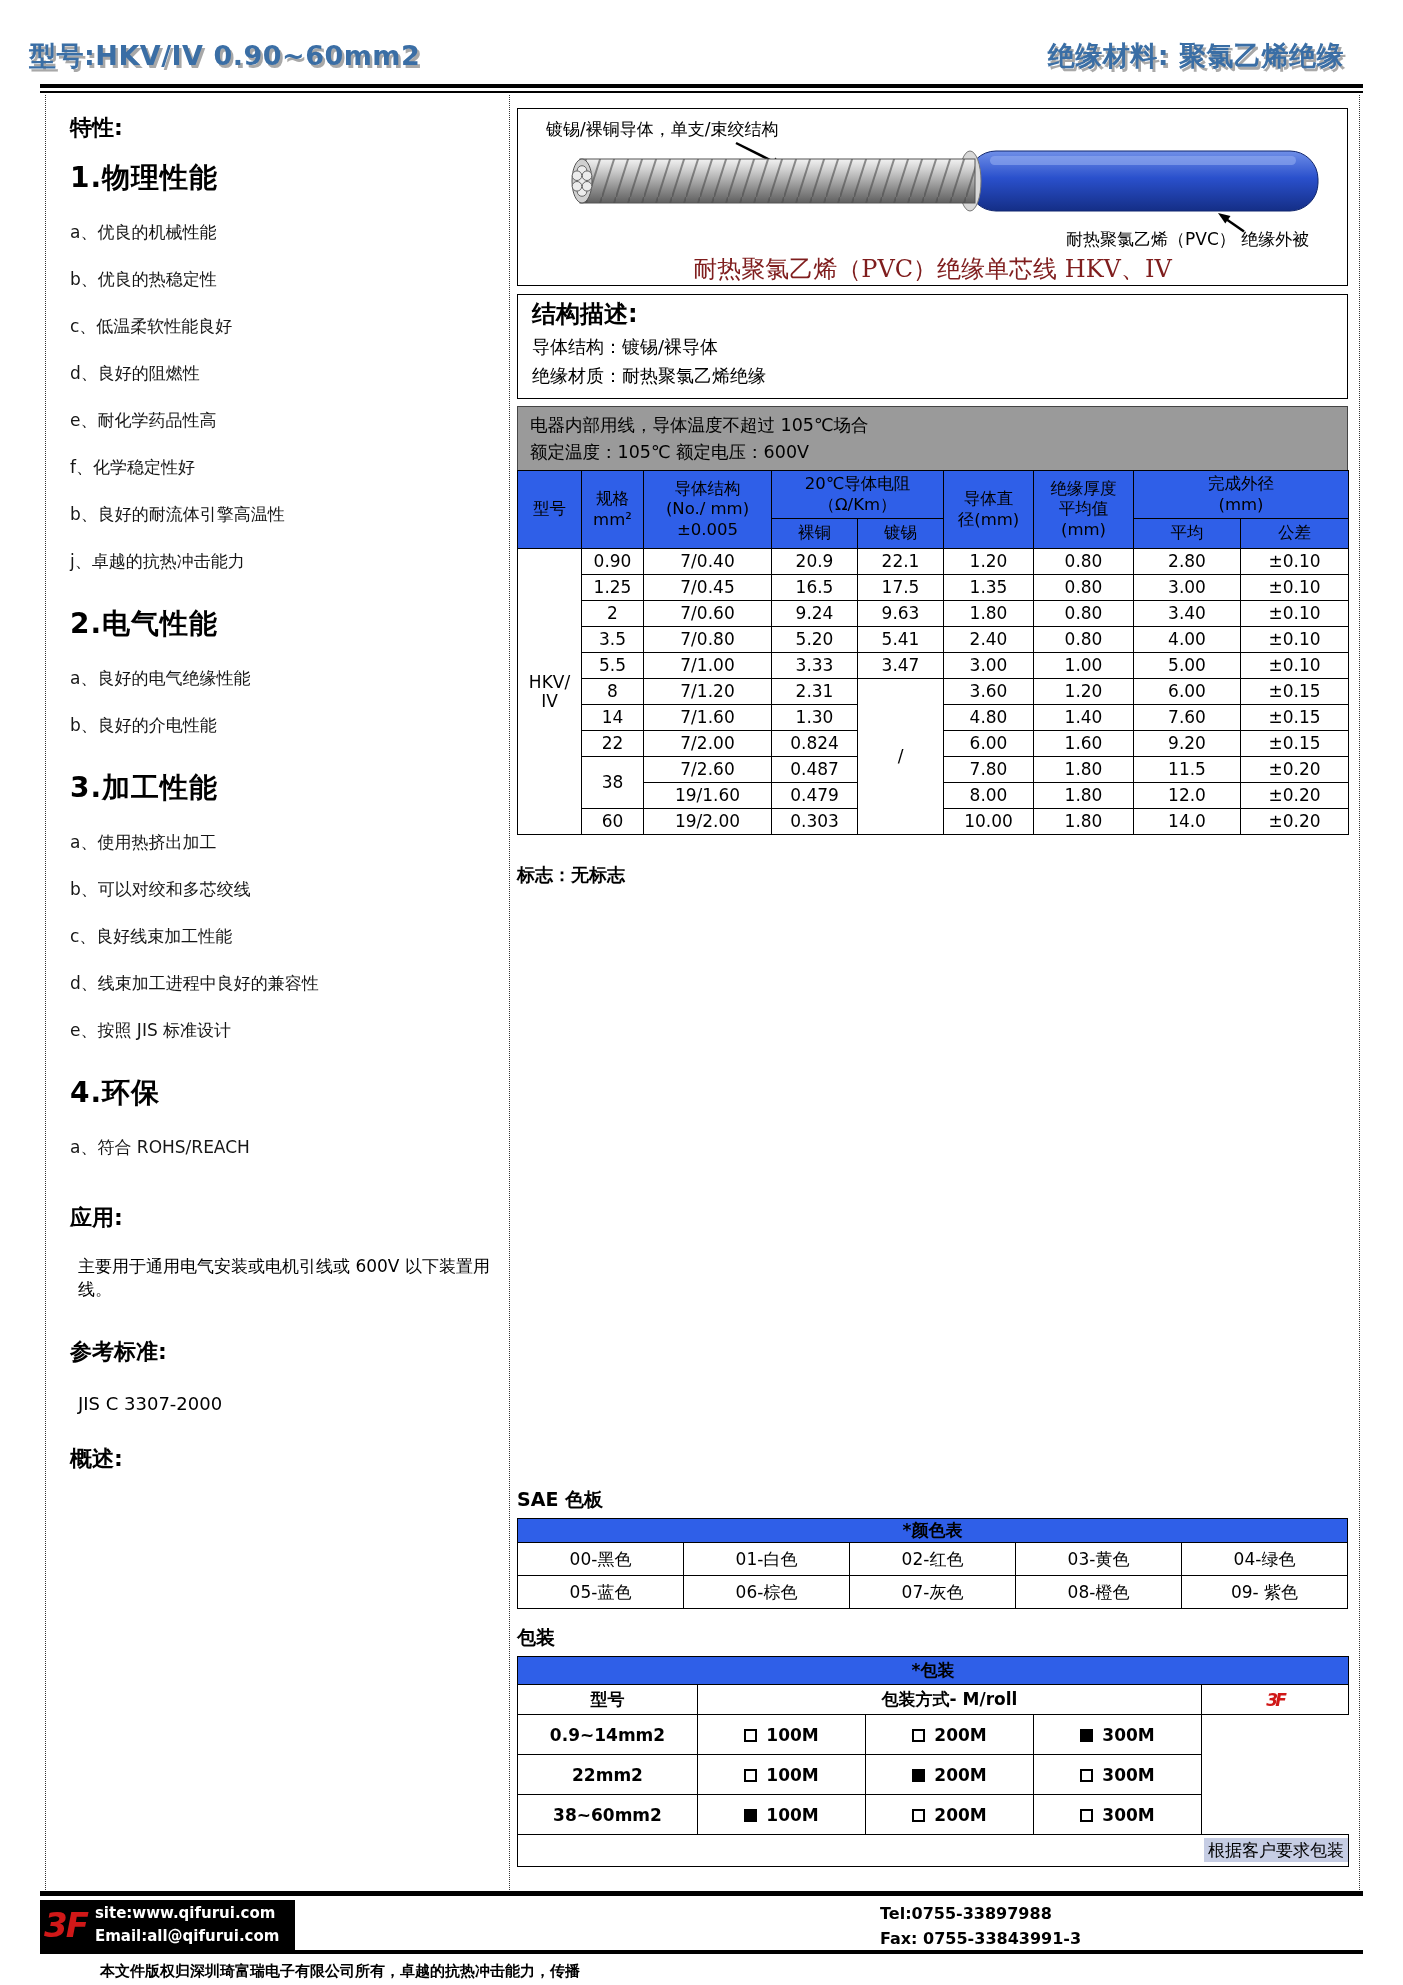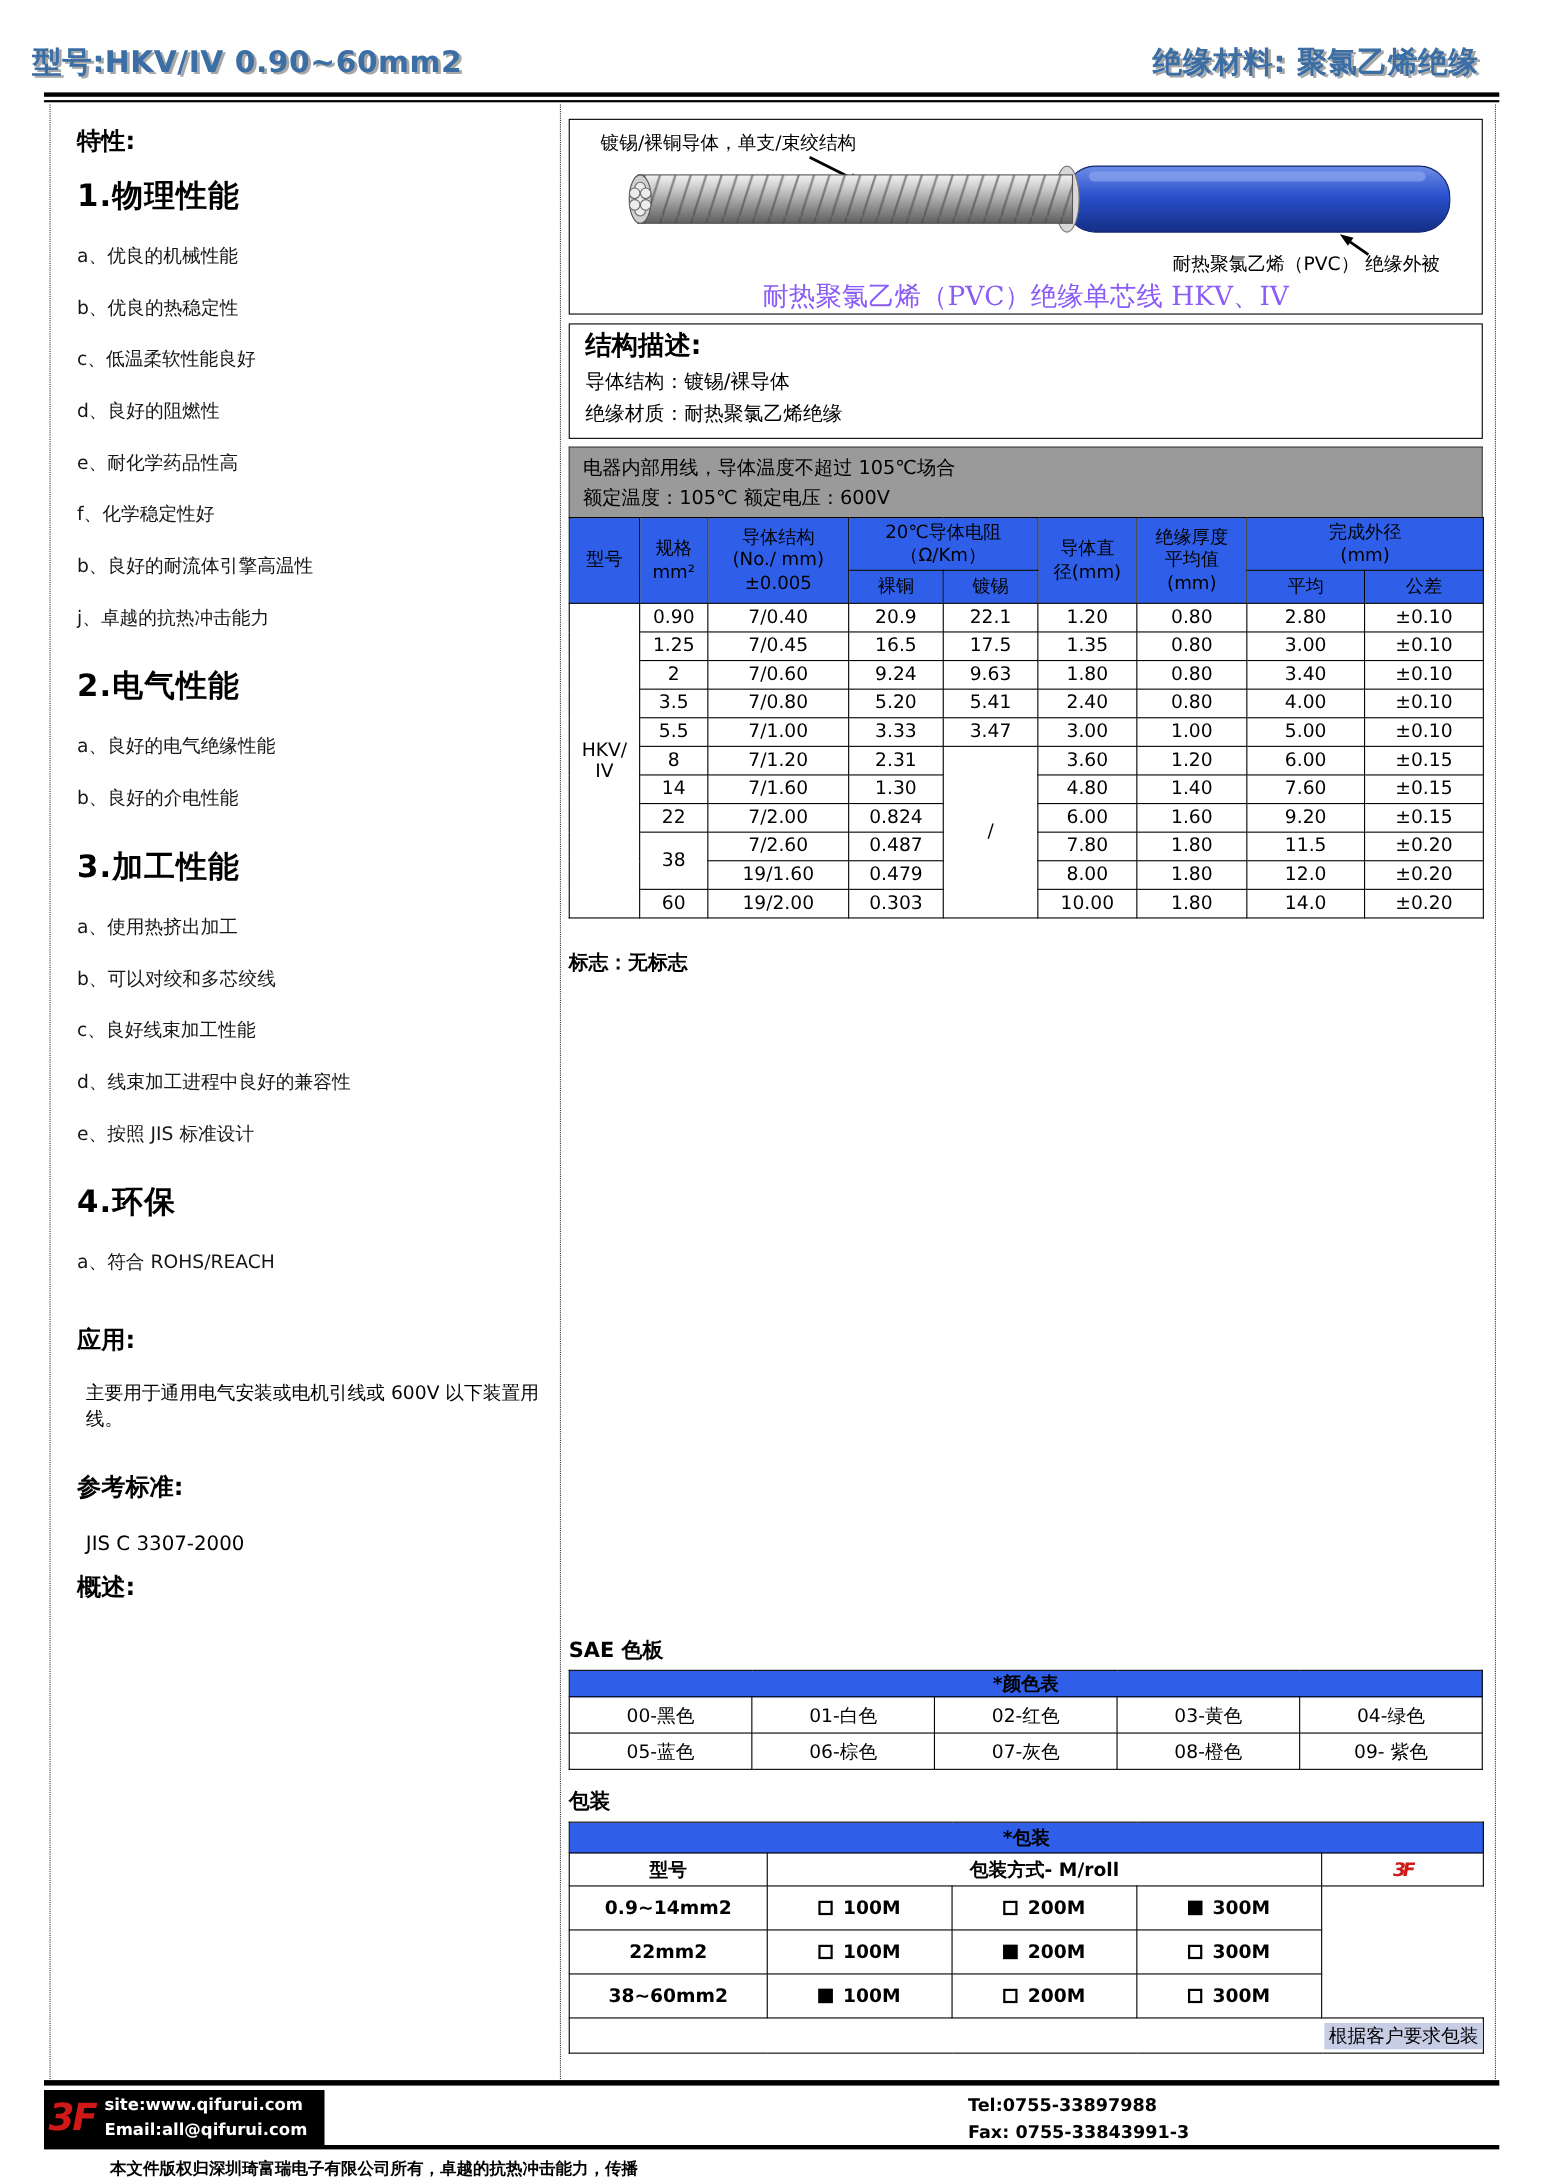--- a/index.html
+++ b/index.html
@@ -13,25 +13,25 @@
   .col-r{flex:1;padding:13px 0 0 7px;}
   
   .lbl-big{font-size:22px;font-weight:bold;}
   .sec-heading{font-size:28px;font-weight:bold;margin-top:32px;letter-spacing:1px;}
   #feature-sections .sec-heading:first-child{margin-top:16px;}
   .feat-item{font-size:17px;margin-top:24px;color:#161616;}
   .app-head{margin-top:44px;}
   .app-text{font-size:17px;margin-top:22px;padding-left:8px;}
   .std-head{margin-top:36px;}
   .std-text{font-size:18px;margin-top:26px;padding-left:8px;}
-  .ovr-head{margin-top:14px;}
+  .ovr-head{margin-top:30px;}
   
   .dbox{width:831px;border:1px solid #000;background:#fff;}
   .diagram{height:178px;overflow:hidden;}
-  .prod-title{text-align:center;color:#8b5cf6;font-size:24px;margin-top:-2px;font-family:"DejaVu Serif",serif;}
+  .prod-title{text-align:center;color:#7f1d1d;font-size:24px;margin-top:-2px;font-family:"DejaVu Serif",serif;}
   .sbox{margin-top:8px;padding:3px 14px 10px;}
   .sbox .sb-head{font-size:24px;font-weight:bold;}
   .sbox .line{font-size:18px;margin-top:5px;}
   .graybox{margin-top:7px;width:831px;background:#9a9a9a;border:1px solid #444;border-bottom:none;padding:3px 12px 6px;}
   .graybox div{font-size:17.5px;margin-top:3px;}
   table.spec{border-collapse:collapse;width:831px;table-layout:fixed;}
   .spec th,.spec td{border:1px solid #000;text-align:center;white-space:pre-line;overflow:hidden;}
   .spec thead th{background:#2f5fe8;font-weight:normal;font-size:16.5px;line-height:1.25;}
   .spec thead tr:first-child th{height:48px;}
   .spec thead tr:last-child th{height:30px;}

